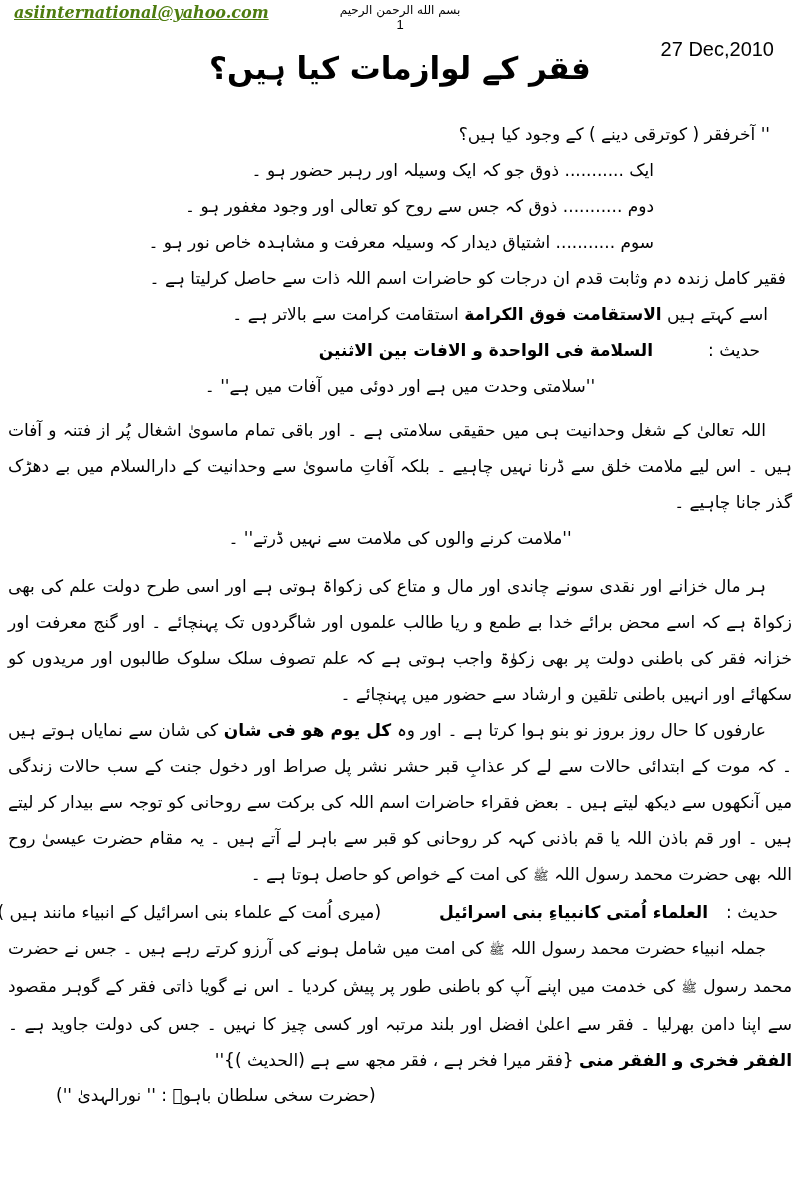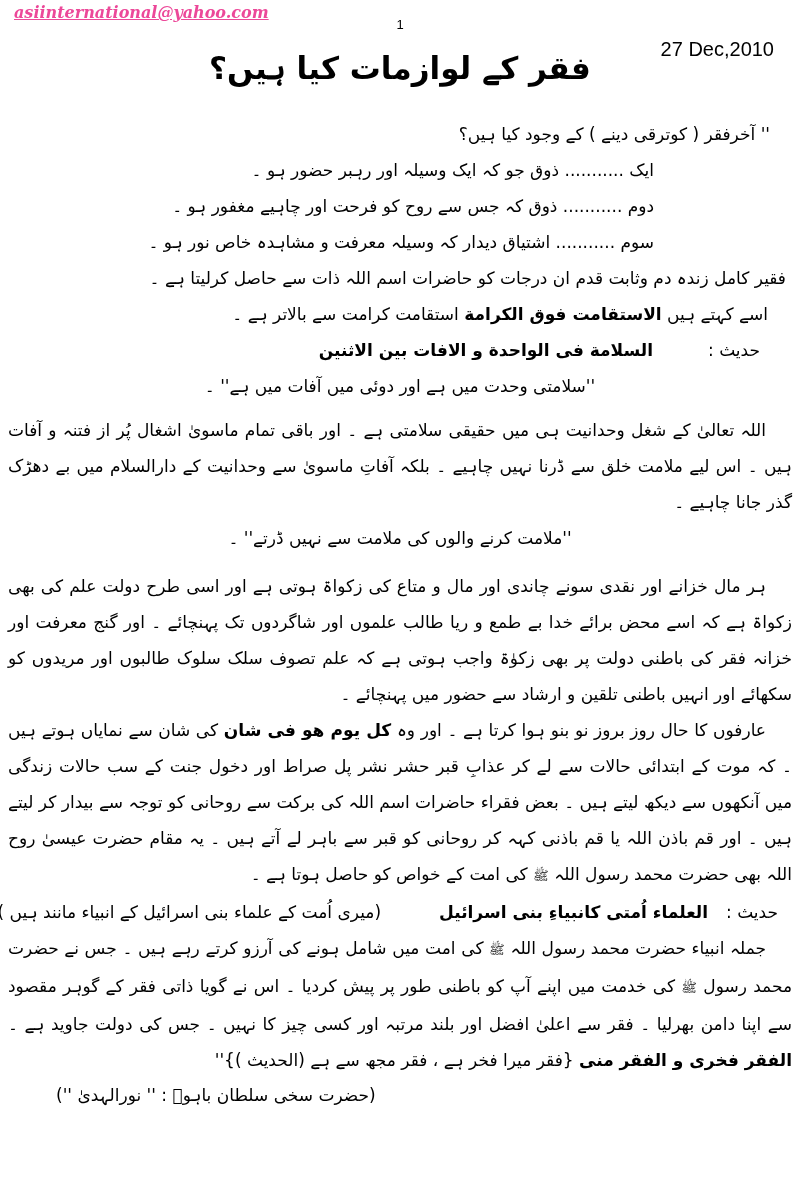--- a/index.html
+++ b/index.html
@@ -1,20 +1,20 @@
 <!DOCTYPE html>
 <html lang="ur"><head>
 <meta charset="utf-8">
 <style>
   html,body{margin:0;padding:0;background:#ffffff;}
   .page{position:relative;width:800px;height:1200px;background:#fff;overflow:hidden;
         font-family:"DejaVu Sans",sans-serif;color:#000;}
   
   .email-top{position:absolute;left:14px;top:3px;font-family:"DejaVu Serif",serif;
-             font-style:italic;font-weight:bold;font-size:16px;color:#ec4899;}
+             font-style:italic;font-weight:bold;font-size:16px;color:#4d7c0f;}
   .bismillah{position:absolute;top:3px;left:0;width:100%;text-align:center;font-size:12px;direction:rtl;}
   .pagenum{position:absolute;top:17px;left:0;width:100%;text-align:center;
            font-family:"Liberation Sans",sans-serif;font-size:13px;}
   .date{position:absolute;top:38px;right:26px;font-family:"Liberation Sans",sans-serif;font-size:20px;}
   .title{position:absolute;top:50px;left:0;width:100%;text-align:center;direction:rtl;
          font-size:31px;font-weight:bold;}
   
   .doc{position:absolute;top:116px;left:8px;right:8px;direction:rtl;text-align:right;
        font-size:17px;line-height:36px;}
   .q-line{padding-left:0;text-indent:22px;}
@@ -35,30 +35,31 @@
   .mt12{margin-top:12px;}
   .bahu-line{text-align:left;padding-left:48px;line-height:30px;margin-top:2px;}
   .saw{font-size:13px;}
 </style>
 </head>
 <body>
 
 <div class="page">
 
   <a class="email-top" href="#">asiinternational@yahoo.com</a>
+  <div class="bismillah">بسم الله الرحمن الرحيم</div>
   <div class="pagenum">1</div>
   <div class="date">27 Dec,2010</div>
   <div class="title">فقر کے لوازمات کیا ہیں؟</div>
 
   <div class="doc">
 
     <div class="q-line">'' آخرفقر ( کوترقی دینے ) کے وجود کیا ہیں؟</div>
 
     <div class="list-item">ایک ...........    ذوق جو کہ ایک وسیلہ اور رہبر حضور ہو ۔</div>
-    <div class="list-item">دوم ...........     ذوق کہ جس سے روح کو فرحت اور چاہیے مغفور ہو ۔</div>
+    <div class="list-item">دوم ...........     ذوق کہ جس سے روح کو تعالی اور وجود مغفور ہو ۔</div>
     <div class="list-item">سوم ...........    اشتیاق دیدار کہ وسیلہ معرفت و مشاہدہ خاص نور ہو ۔</div>
 
     <div class="flush">فقیر کامل زندہ دم وثابت قدم ان درجات کو حاضرات اسم اللہ ذات سے حاصل کرلیتا ہے ۔</div>
 
     <div class="indent">
       <span>اسے کہتے ہیں </span><span class="bold-ar">الاستقامت فوق الکرامة</span><span> استقامت کرامت سے بالاتر ہے ۔</span>
     </div>
 
 
     <div class="row h1-row">

